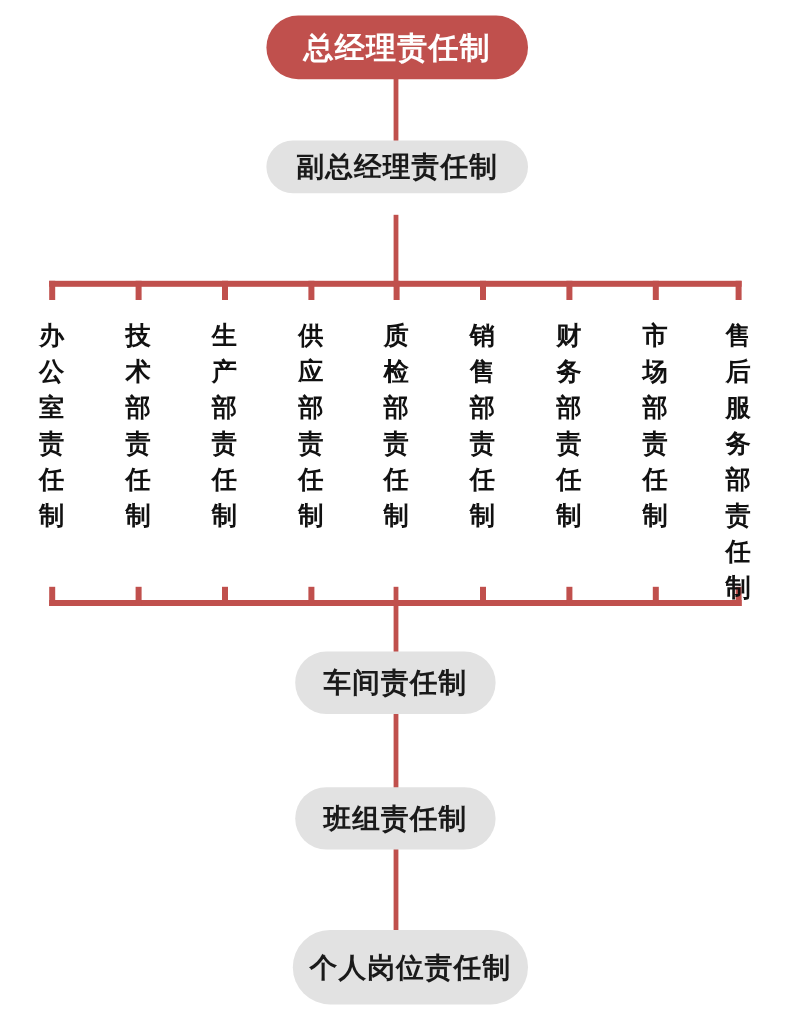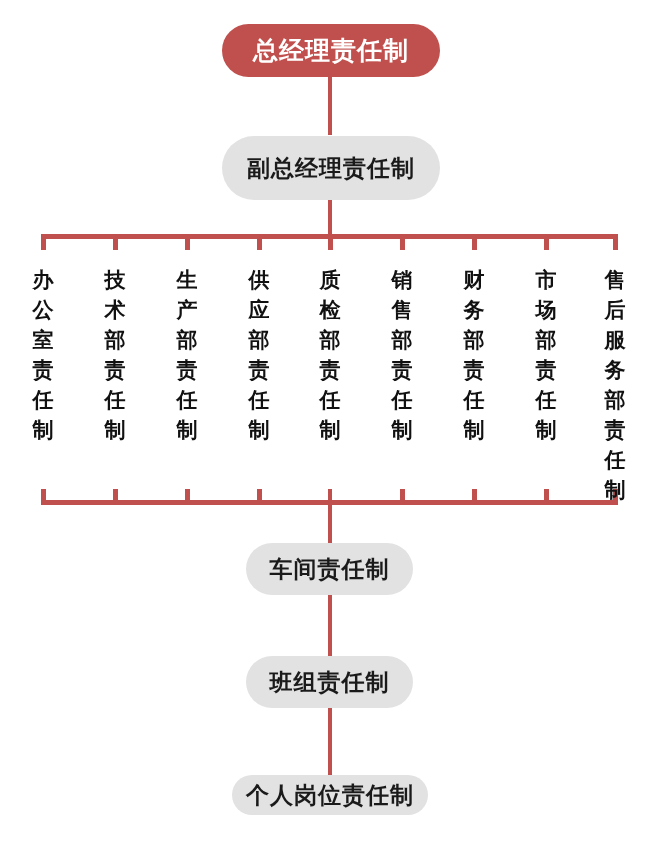--- a/index.html
+++ b/index.html
@@ -77,25 +77,25 @@
   .vlabel span {
     display: block;
     text-align: center;
   }
 </style>
 </head>
 <body>
 
 <div id="chart">
 
-  <div class="node root" style="left:222px; top:24px; width:218px; height:53px;">总经理责任制</div>
+  <div class="node root" style="left:222px; top:13px; width:218px; height:53px;">总经理责任制</div>
 
   <div class="vline" style="left:328px; top:62px; height:73px;"></div>
 
-  <div class="node gray" style="left:222px; top:136px; width:218px; height:64px;text-align:right;">副总经理责任制</div>
+  <div class="node gray" style="left:222px; top:117px; width:218px; height:44px;text-align:right;">副总经理责任制</div>
 
   <div class="vline" style="left:328px; top:179px; height:60px;"></div>
 
   <div class="hbar" style="left:41px; top:234px; width:577px;"></div>
 
   <div class="tick" style="left:41px;  top:234px; height:16px;"></div>
   <div class="tick" style="left:113px; top:234px; height:16px;"></div>
   <div class="tick" style="left:185px; top:234px; height:16px;"></div>
   <div class="tick" style="left:257px; top:234px; height:16px;"></div>
   <div class="tick" style="left:328px; top:234px; height:16px;"></div>
@@ -201,15 +201,15 @@
   <div class="vline" style="left:328px; top:489px; height:58px;"></div>
 
   <div class="node gray" style="left:246px; top:543px; width:167px; height:52px;">车间责任制</div>
 
   <div class="vline" style="left:328px; top:592px; height:68px;"></div>
 
   <div class="node gray" style="left:246px; top:656px; width:167px; height:52px;font-family:Liberation Serif, serif;">班组责任制</div>
 
   <div class="vline" style="left:328px; top:705px; height:74px;"></div>
 
-  <div class="node gray" style="left:232px; top:775px; width:196px; height:40px;">个人岗位责任制</div>
+  <div class="node gray" style="left:244px; top:775px; width:196px; height:62px;">个人岗位责任制</div>
 
 </div>
 
 </body></html>

